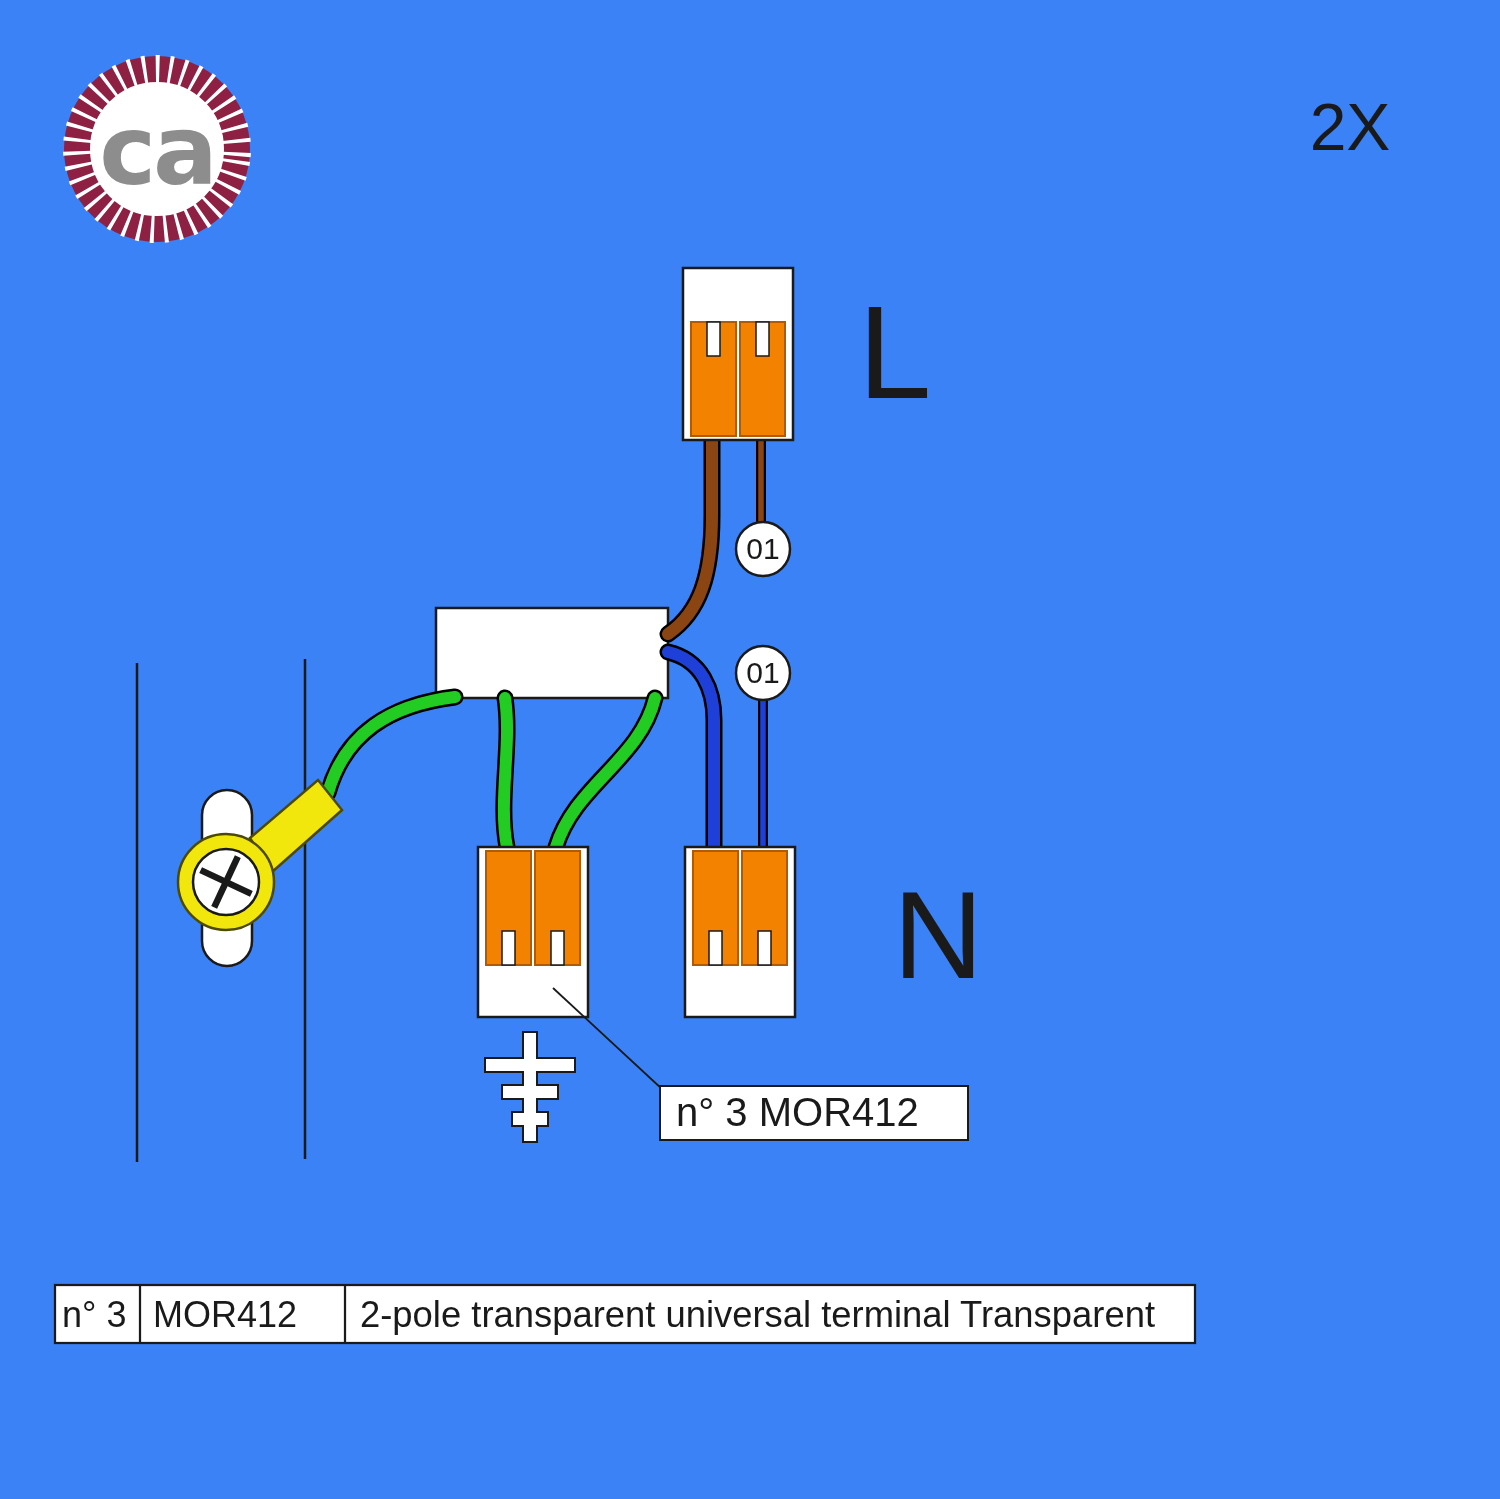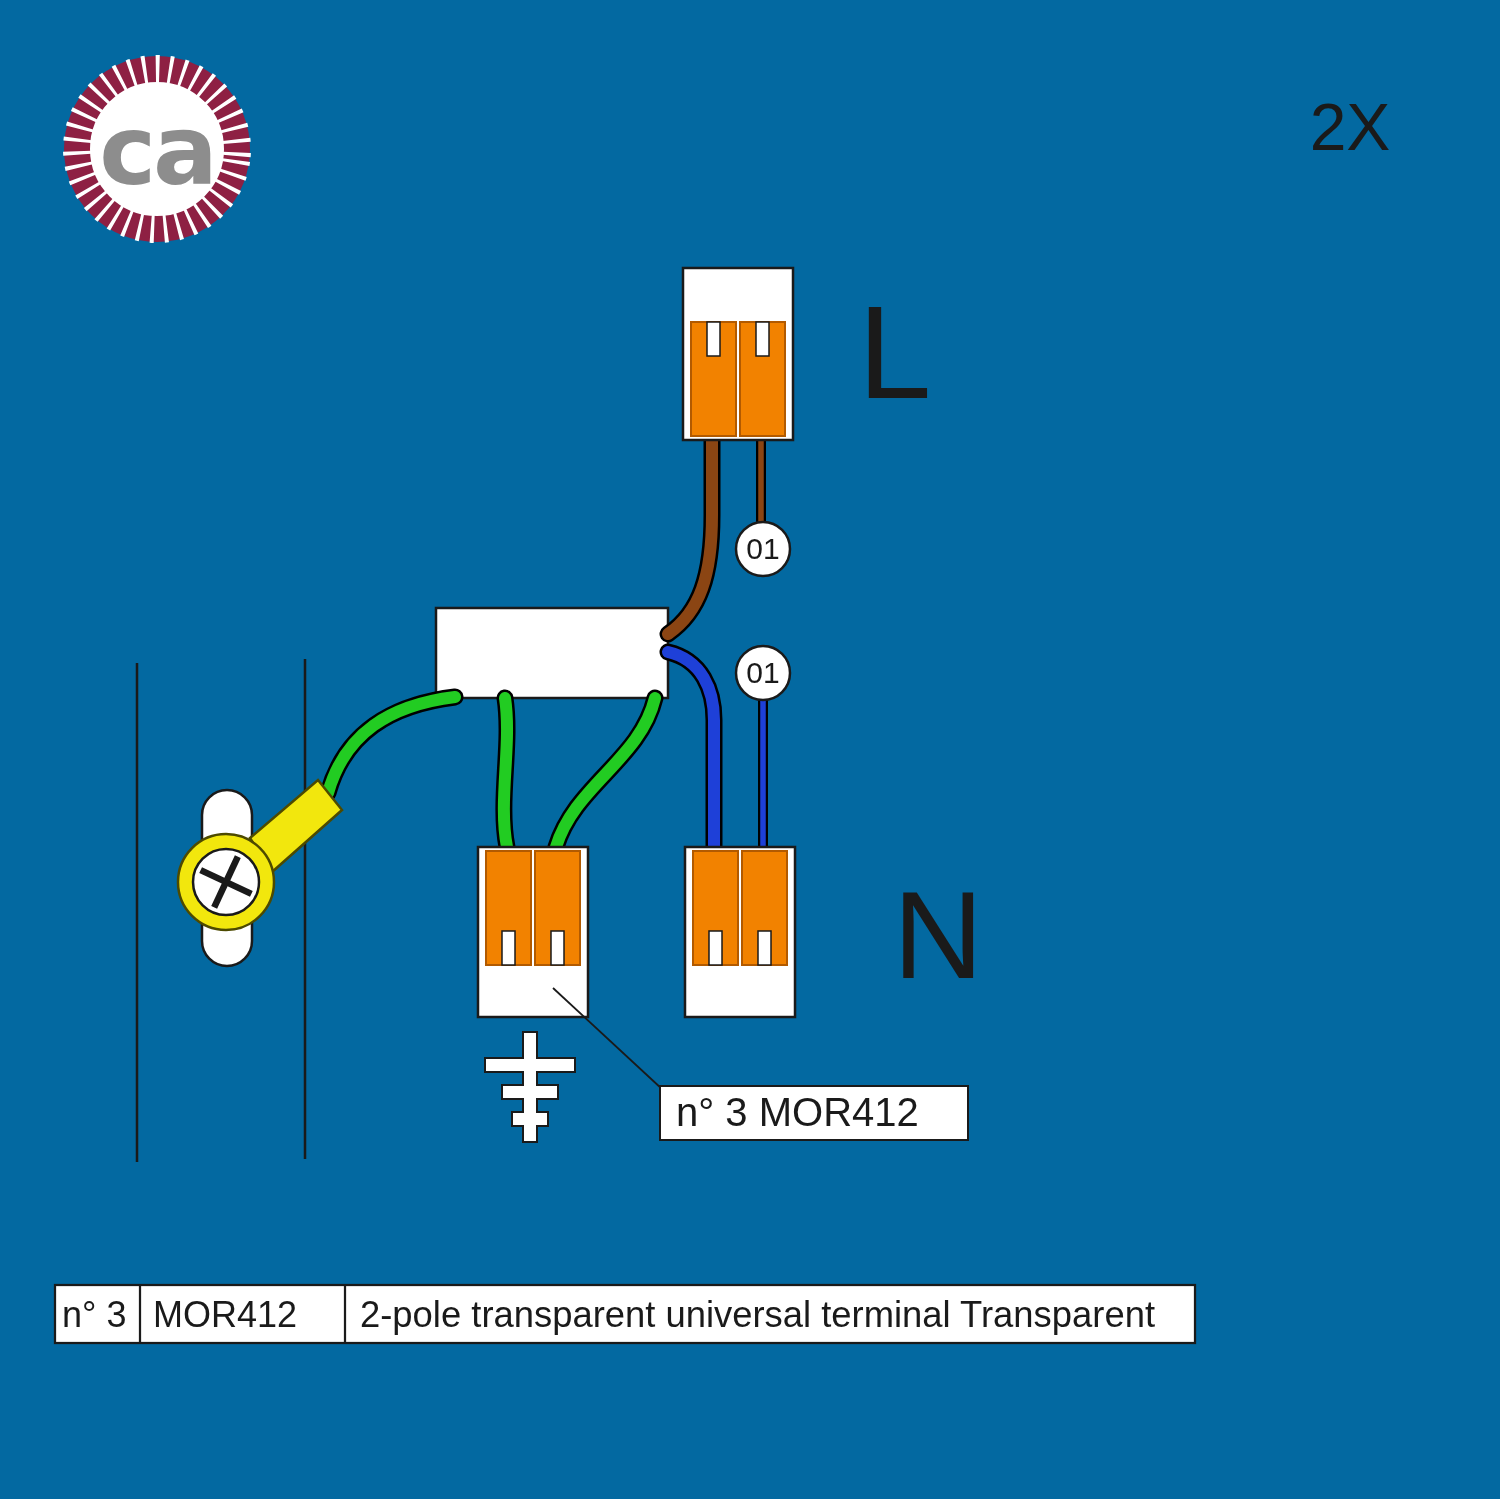--- a/index.html
+++ b/index.html
@@ -1,16 +1,16 @@
 <!DOCTYPE html>
 <html style="--logo-ring: #8E2043; --logo-text: #8D8D8D; --terminal-orange: #F28200; --wire-brown: #8B4513; --wire-blue: #1E40D8; --wire-green: #22CC22; --lug-yellow: #F2E70D; --line-black: #1A1A1A;"><head>
 <meta charset="utf-8">
 <style>
   html,body{margin:0;padding:0;background:#fff;}
-  .page{width:1500px;height:1499px;position:relative;background:#0369a1;font-family:"Liberation Sans",sans-serif;overflow:hidden;text-decoration:underline;}
+  .page{width:1500px;height:1499px;position:relative;background:#3b82f6;font-family:"Liberation Sans",sans-serif;overflow:hidden;text-decoration:underline;}
   svg text{font-family:"Liberation Sans",sans-serif;fill:#1a1a1a;}
   .logo-text{font-family:"DejaVu Sans",sans-serif;font-weight:bold;fill:var(--logo-text,#8d8d8d);letter-spacing:-3px;}
   .wire-o{fill:none;stroke:#000;stroke-linecap:round;stroke-linejoin:round;}
   .wire{fill:none;stroke-linecap:round;stroke-linejoin:round;}
   .brown{stroke:var(--wire-brown,#8B4513);}
   .blue{stroke:var(--wire-blue,#1E40D8);}
   .green{stroke:var(--wire-green,#22CC22);}
   .orange-pole{fill:var(--terminal-orange,#F28200);stroke:#b25a00;stroke-width:2;}
   .slot{fill:#fff;stroke:#1a1a1a;stroke-width:1.5;}
   .boxline{fill:#fff;stroke:#1a1a1a;}

